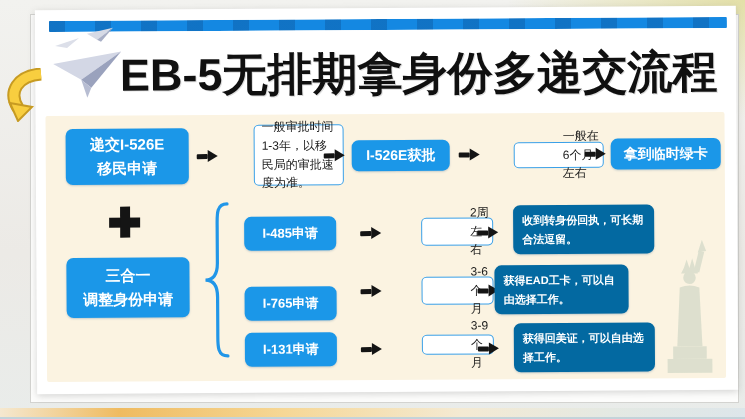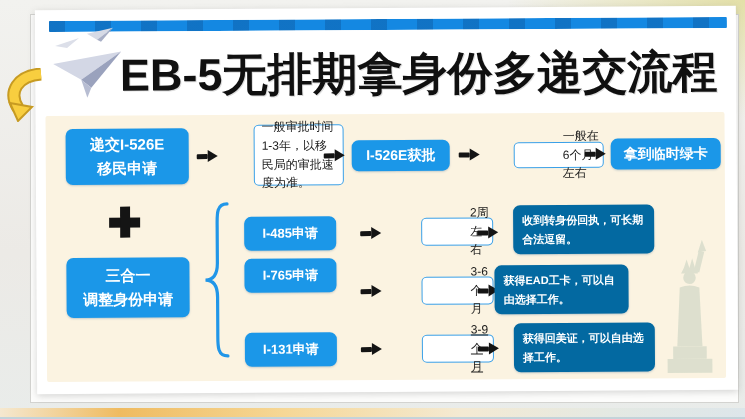--- a/index.html
+++ b/index.html
@@ -177,21 +177,21 @@
         <span>2周左右</span>
       </div>
       <div class="farrow" style="left:430px; top:112px;">
         <span class="shaft"></span>
           <span class="head"></span>
       </div>
       <div class="result-box" style="left:467px; top:92px; width:141px; height:49px;">
         <span>收到转身份回执，可长期合法逗留。</span>
       </div>
 
-      <div class="action-box fs-app" style="left:198px; top:144px; width:92px; height:34px;">
+      <div class="action-box fs-app" style="left:198px; top:172px; width:92px; height:34px;">
         <span class="ln">I-765申请</span>
       </div>
       <div class="farrow" style="left:313px; top:170px;">
         <span class="shaft"></span>
           <span class="head"></span>
       </div>
       <div class="note-box fs-note" style="left:347px; top:163px; width:72px; height:28px;">
         <span>3-6个月</span>
       </div>
       <div class="farrow" style="left:430px; top:170px;">
@@ -202,21 +202,21 @@
         <span>获得EAD工卡，可以自由选择工作。</span>
       </div>
 
       <div class="action-box fs-app" style="left:198px; top:218px; width:92px; height:34px;">
         <span class="ln">I-131申请</span>
       </div>
       <div class="farrow" style="left:313px; top:228px;">
         <span class="shaft"></span>
           <span class="head"></span>
       </div>
-      <div class="note-box fs-note" style="left:347px; top:221px; width:72px; height:28px;text-decoration:underline;">
+      <div class="note-box fs-note" style="left:347px; top:221px; width:72px; height:20px;">
         <span>3-9个月</span>
       </div>
       <div class="farrow" style="left:430px; top:228px;">
         <span class="shaft"></span>
           <span class="head"></span>
       </div>
       <div class="result-box" style="left:467px; top:210px; width:141px; height:49px;">
         <span>获得回美证，可以自由选择工作。</span>
       </div>
 

